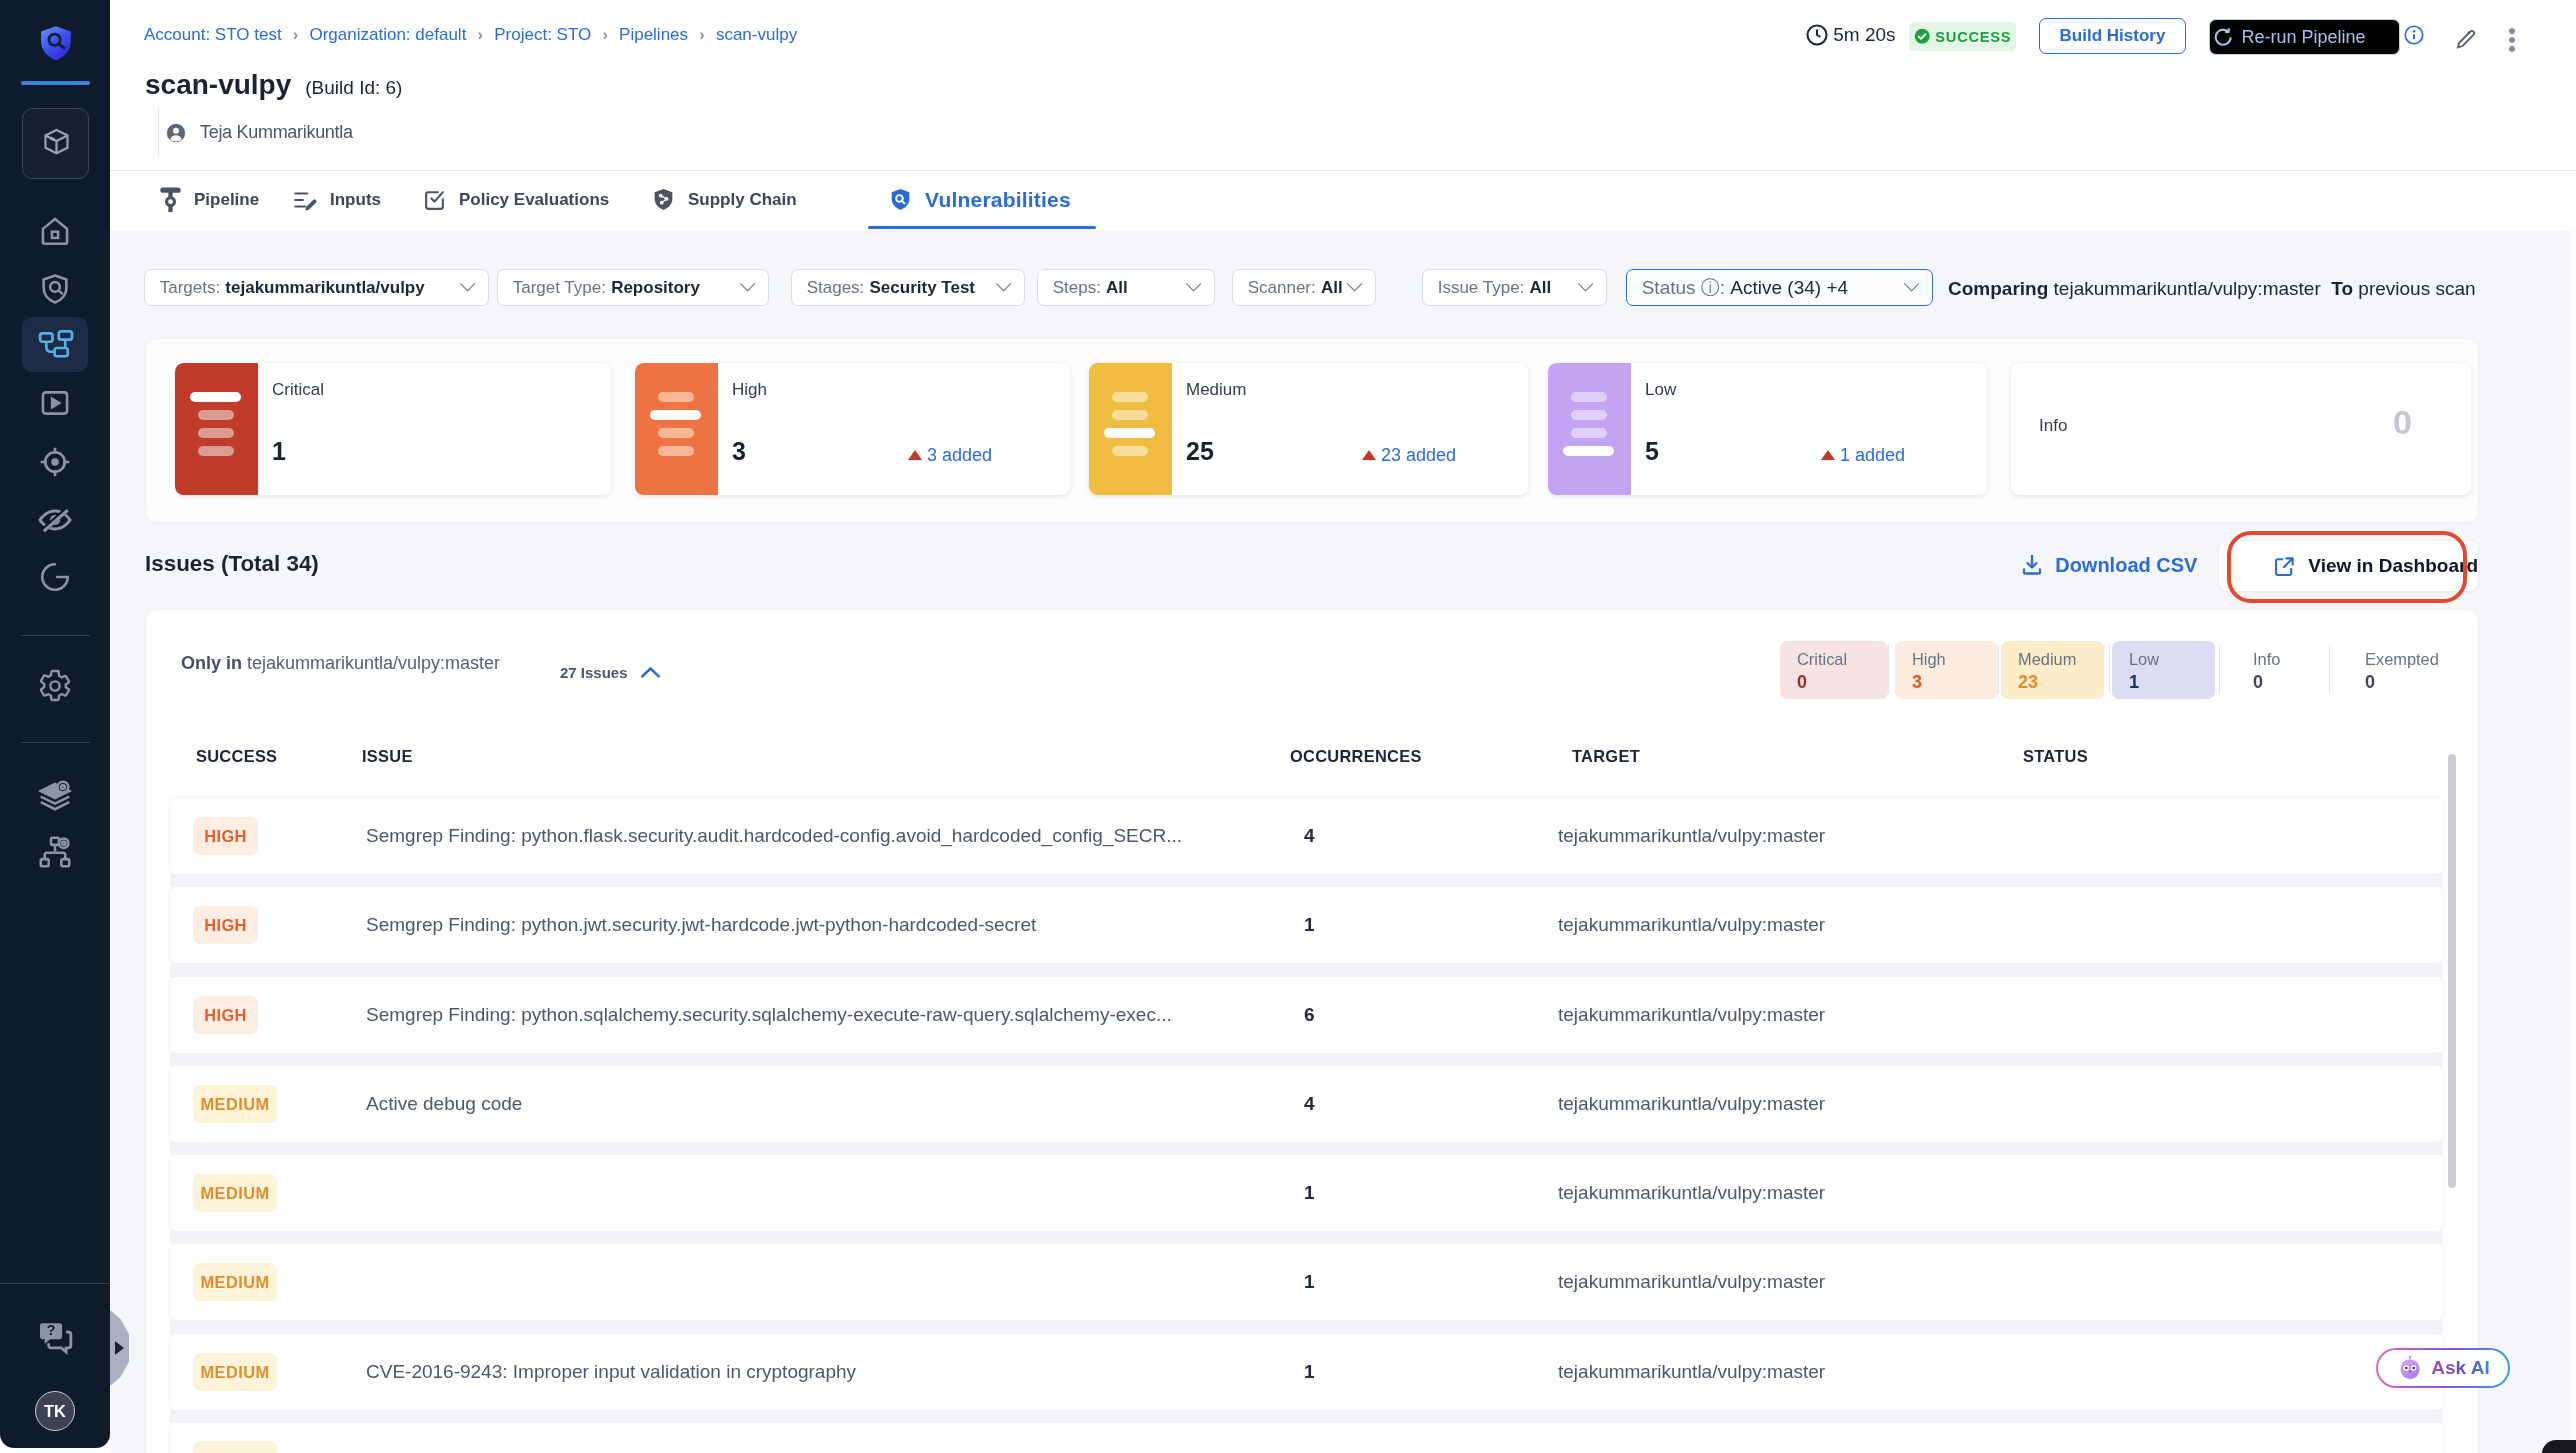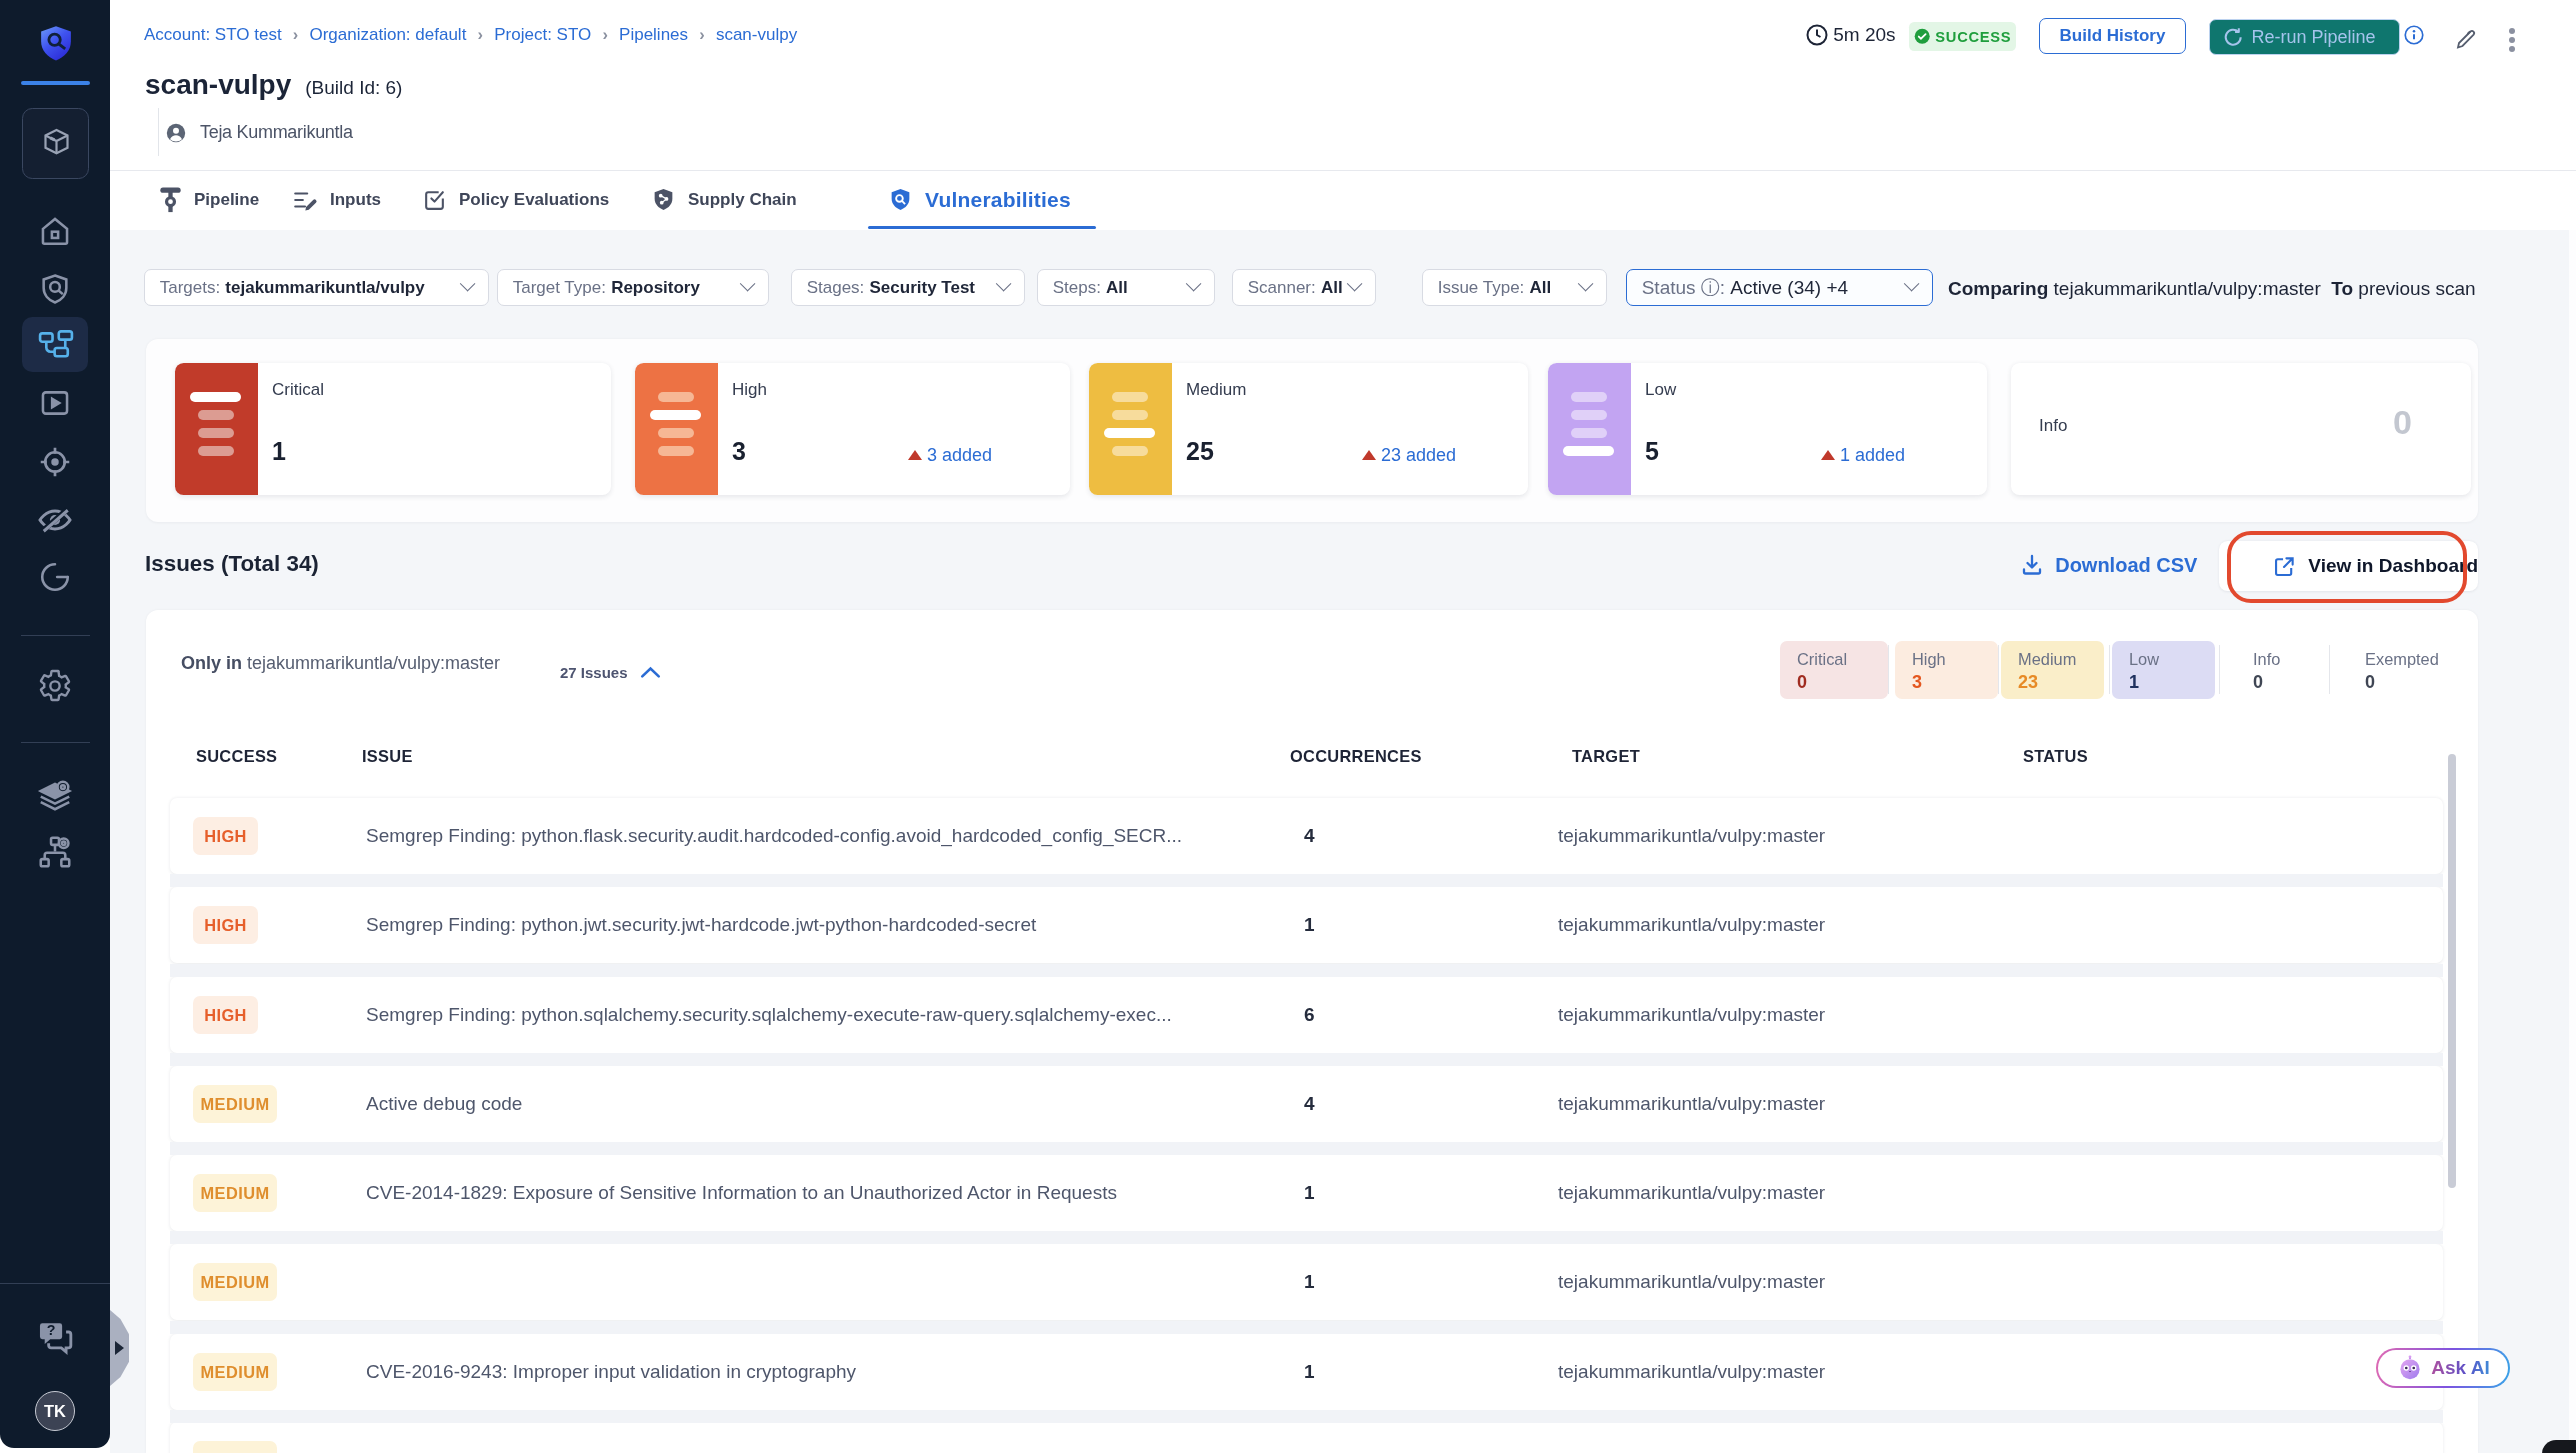--- a/index.html
+++ b/index.html
@@ -23,21 +23,21 @@
   #authorline { position:absolute; left:158px; top:108px; height:48px; border-left:1.3px solid #e2e5ea; }
   #author { position:absolute; left:166px; top:122px; color:#4c5467; font-size:18px; letter-spacing:-0.3px; display:flex; align-items:center; gap:14px;}
 
   
   .badge-success { position:absolute; left:1909px; top:22.4px; width:107px; height:28.4px; background:#e3f6e6;
       border-radius:5.2px; color:#1f9e3d; font-size:14.7px; font-weight:700; letter-spacing:0.7px;
       display:flex; align-items:center; justify-content:center; gap:5.2px;}
   .btn { position:absolute; display:flex; align-items:center; justify-content:center; border-radius:7px;
          font-weight:700; }
   #btn-history { left:2039px; top:18px; width:147px; height:36px; border:1.7px solid #2b6cd4; color:#2b6cd4; font-size:17px; background:#fff;text-align:center;}
-  #btn-rerun { left:2209px; top:19px; width:191px; height:36px; border:1.3px solid #bcd2ef; color:#a5c4ec; font-size:18px; background:#0f766e; gap:7px; font-weight:400; justify-content:flex-start; padding-left:12px;}
+  #btn-rerun { left:2209px; top:19px; width:191px; height:36px; border:1.3px solid #bcd2ef; color:#a5c4ec; font-size:18px; background:#000000; gap:7px; font-weight:400; justify-content:flex-start; padding-left:2px;}
 
   
   #tabbar { position:absolute; left:110px; top:170px; width:2466px; height:60px; background:#ffffff;
             border-top:0.9px solid #e7e9ee; }
   .tab { position:absolute; top:170px; height:59px; display:flex; align-items:center; gap:12px;
          font-size:17px; color:#3f4659; font-weight:700; letter-spacing:0;}
   #tab-underline { position:absolute; left:868px; top:226px; width:228px; height:3.4px; background:#2b6cd4; border-radius:1.7px;}
 
   
   .pill { position:absolute; top:269px; height:37px; background:#fff; border:1.3px solid #d8dbe3; border-radius:7px;
@@ -345,21 +345,20 @@
       <div class="tgt">tejakummarikuntla/vulpy:master</div>
   </div>
   <div class="row" style="top:1066px;">
     <div class="sev med">MEDIUM</div>
     <div class="itxt">Active debug code</div>
     <div class="occ">4</div>
       <div class="tgt">tejakummarikuntla/vulpy:master</div>
   </div>
   <div class="row" style="top:1155px;">
     <div class="sev med">MEDIUM</div>
-    <div class="itxt">CVE-2014-1829: Exposure of Sensitive Information to an Unauthorized Actor in Requests</div>
     <div class="occ">1</div>
       <div class="tgt">tejakummarikuntla/vulpy:master</div>
   </div>
   <div class="row" style="top:1244px;">
     <div class="sev med">MEDIUM</div>
     <div class="occ">1</div>
       <div class="tgt">tejakummarikuntla/vulpy:master</div>
   </div>
   <div class="row" style="top:1334px;">
     <div class="sev med">MEDIUM</div>

